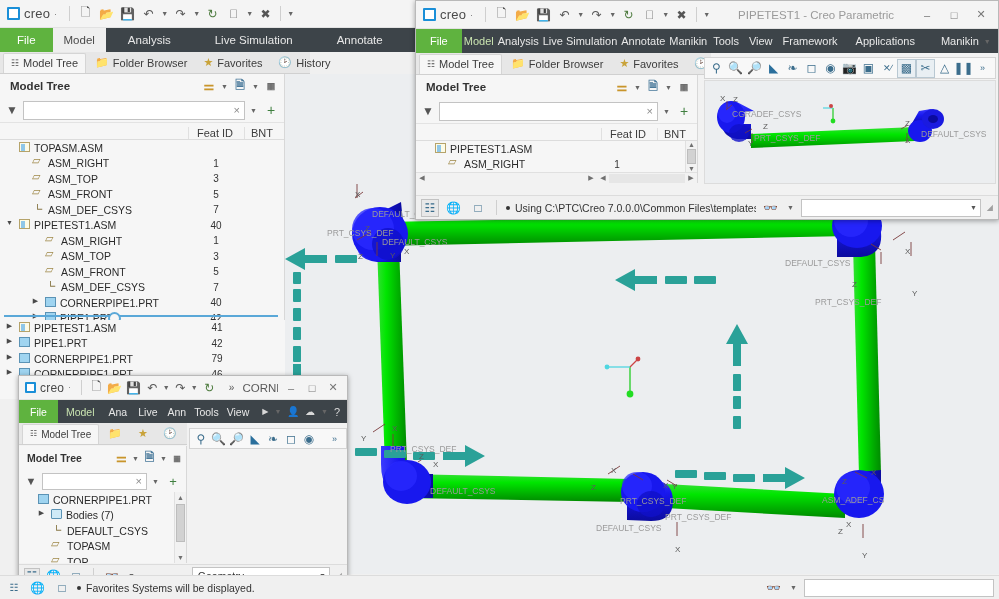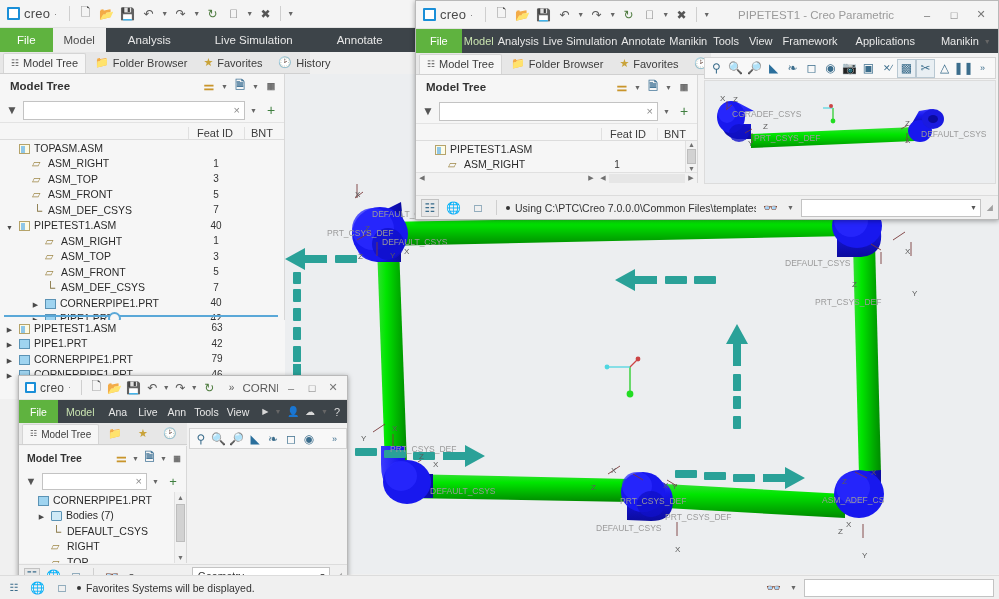--- a/index.html
+++ b/index.html
@@ -84,21 +84,21 @@
 
   .treehdr { display: flex; font-size: 11px; color: #3c3c3c;
              border-bottom: 1px solid #dcdcdc; border-top: 1px solid #e3e3e3;
              height: 18px; align-items: flex-end; background: #f6f6f6; }
   .th-name { flex: 1; }
   .th-col { width: 56px; text-align: left; border-left: 1px solid #e0e0e0; padding-left: 8px; }
   .th-col2 { width: 40px; text-align: left; border-left: 1px solid #e0e0e0; padding-left: 6px; }
 
   .treebody { flex: 1; overflow: hidden; position: relative; background: #f6f6f6; }
   .trow { display: flex; align-items: center; height: 15.5px; font-size: 10.5px; color: #2b2b2b; }
-  .trow .tname { flex: 1; display: flex; align-items: flex-end; gap: 4px; overflow: hidden;
+  .trow .tname { flex: 1; display: flex; align-items: flex-start; gap: 4px; overflow: hidden;
                  white-space: nowrap; }
   .trow .tfeat { width: 56px; text-align: center; color: #333; font-size: 10px; }
   .trow .tbnt { width: 40px; }
   .exp { width: 11px; font-size: 7px; color: #4a4a4a; text-align: center; flex: none; }
   .exp.open::before { content: "\25BC"; }
   .exp.closed::before { content: "\25B6"; }
 
   
   .i-asm { width: 11px; height: 10px; background: #fdfbe6; border: 1px solid #b5a36a;
            position: relative; flex: none; }
@@ -372,21 +372,21 @@
 
   <div class="tree-split" style="position:absolute;left:2px;top:312px;width:278px;"></div>
 
   <div id="tree-back-lower" style="position:absolute;left:0;top:320px;width:285px;height:60px;background:#f6f6f6;">
         <div class="trow">
           <span class="tname" style="padding-left: 4px;">
             <span class="exp closed"></span>
             <span class="i-asm"></span>
             <span>PIPETEST1.ASM</span>
           </span>
-          <span class="tfeat">63</span>
+          <span class="tfeat">41</span>
           <span class="tbnt"></span>
         </div>
         <div class="trow">
           <span class="tname" style="padding-left: 4px;">
             <span class="exp closed"></span>
             <span class="i-prt"></span>
             <span>PIPE1.PRT</span>
           </span>
           <span class="tfeat">42</span>
           <span class="tbnt"></span>
@@ -921,21 +921,21 @@
               <span class="tname" style="padding-left: 17px;">
                 <span class="exp"></span>
                 <span class="i-csys"></span>
                 <span>DEFAULT_CSYS</span>
               </span>
             </div>
             <div class="trow">
               <span class="tname" style="padding-left: 17px;">
                 <span class="exp"></span>
                 <span class="i-plane"></span>
-                <span>RIGHT</span>
+                <span>TOPASM</span>
               </span>
             </div>
             <div class="trow">
               <span class="tname" style="padding-left: 17px;">
                 <span class="exp"></span>
                 <span class="i-plane"></span>
                 <span>TOP</span>
               </span>
             </div>
           </div>

